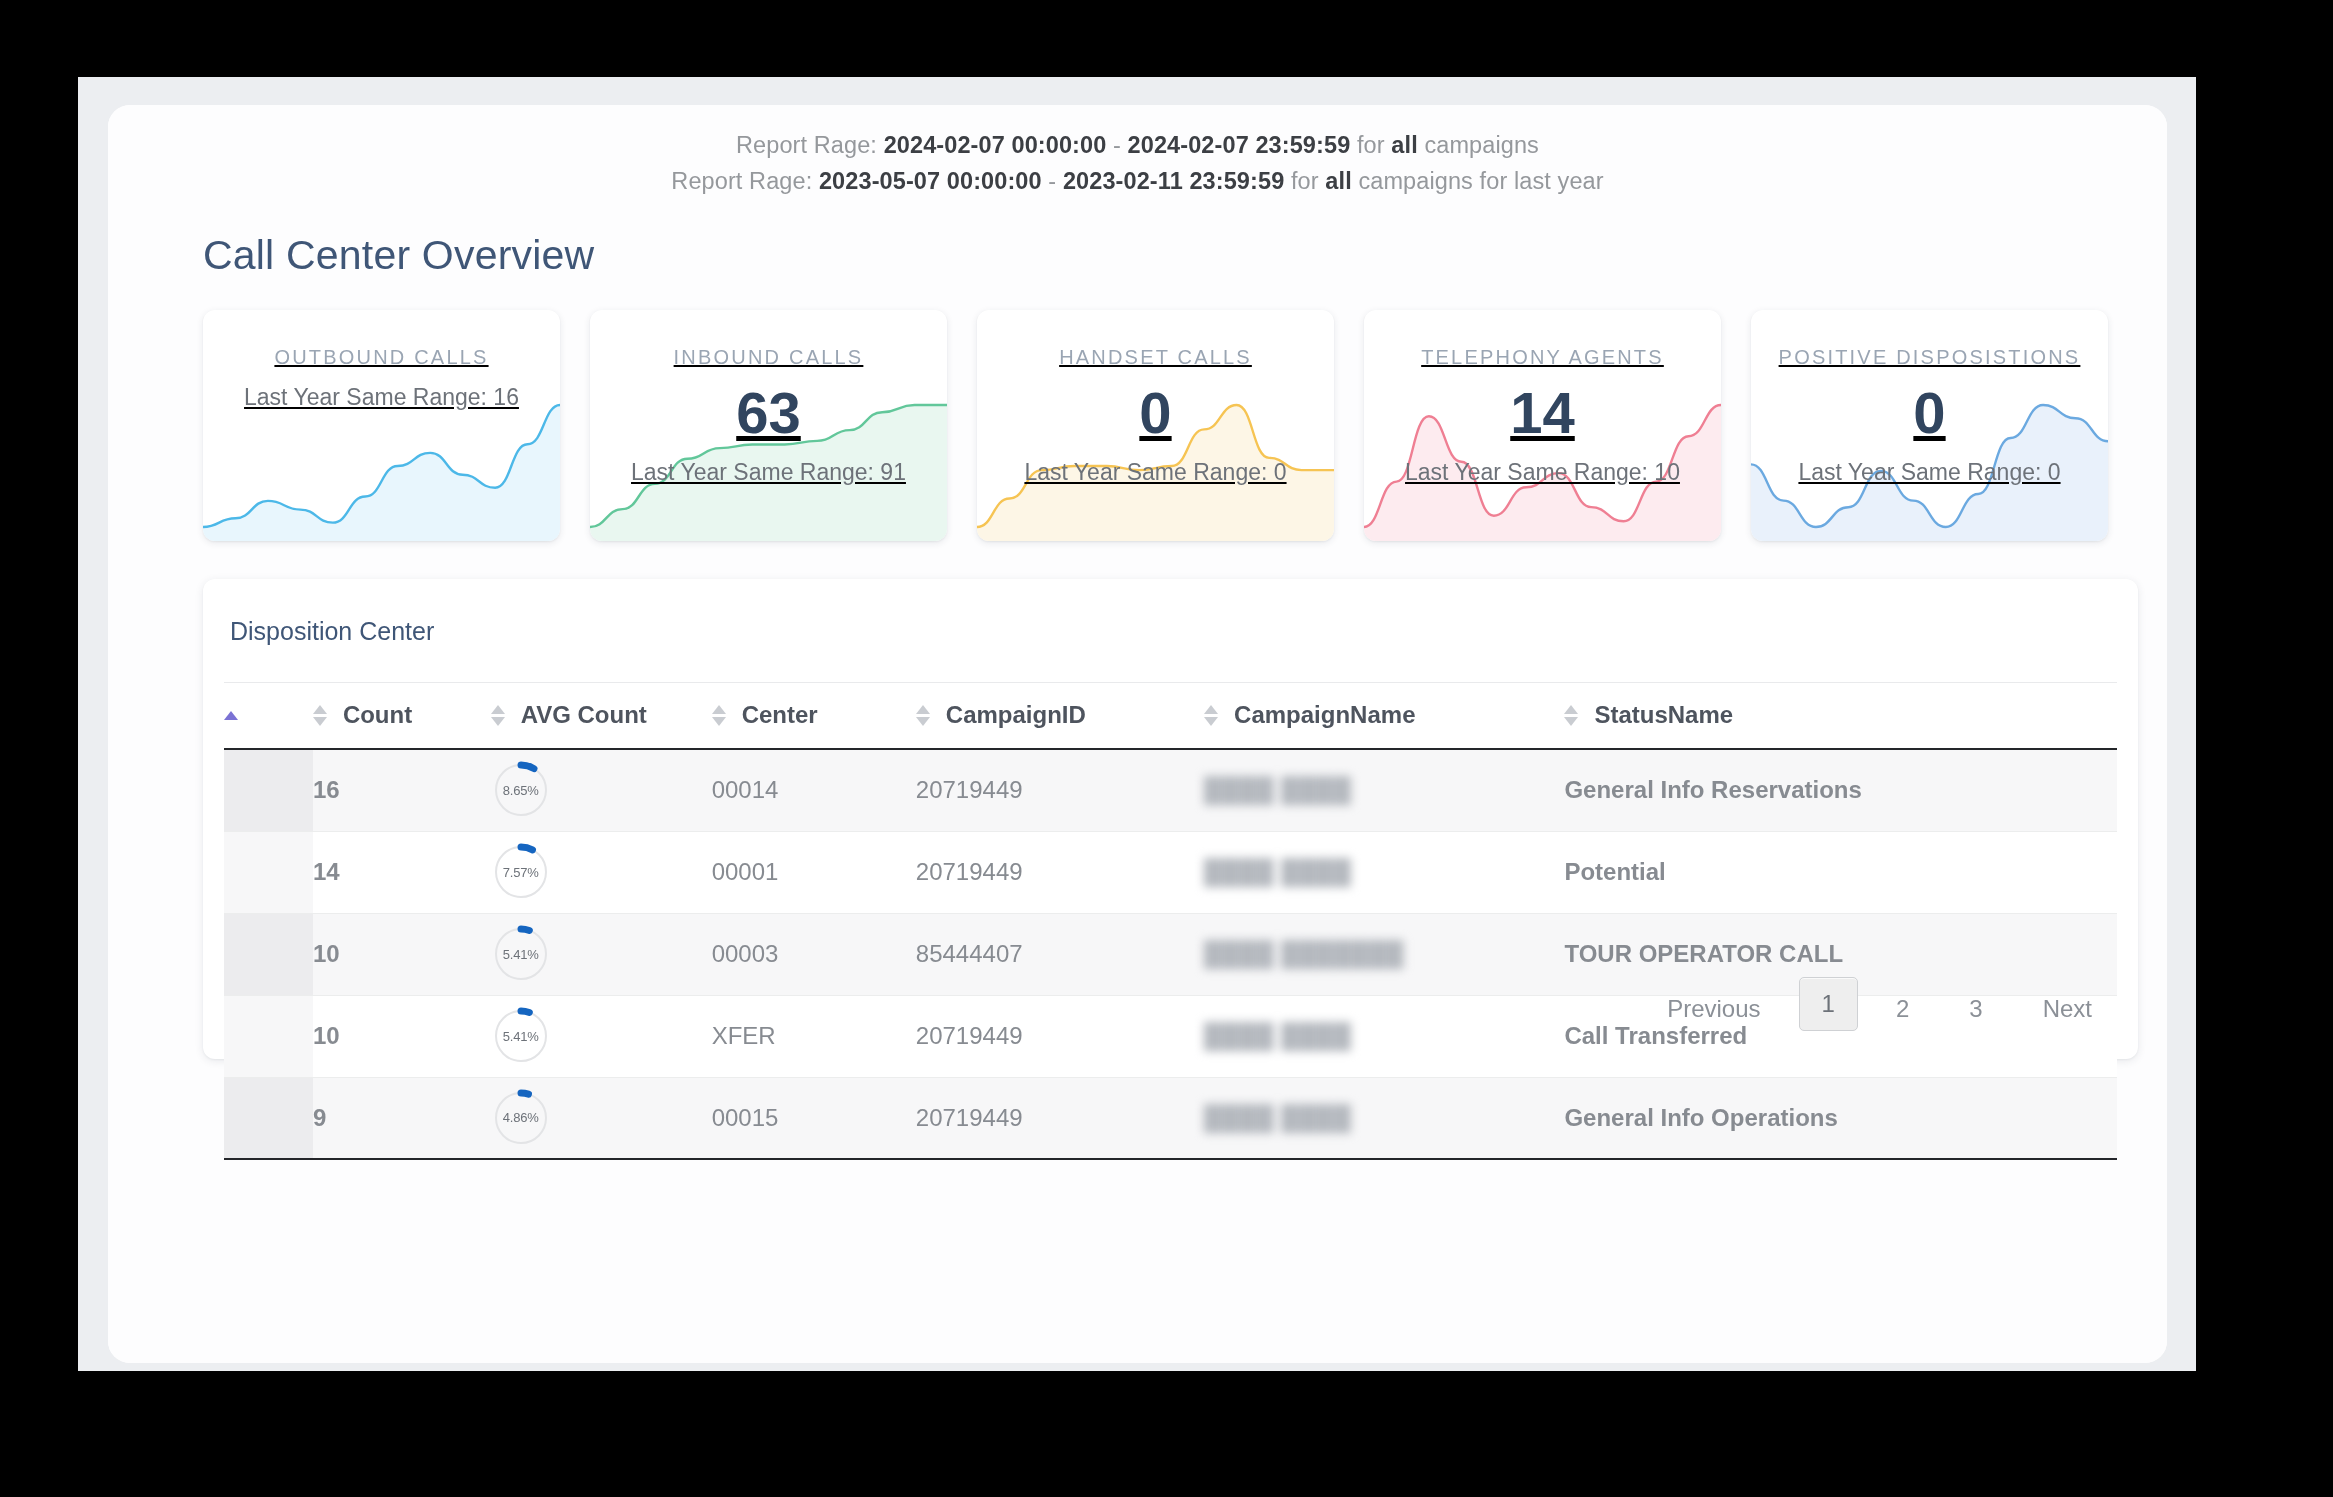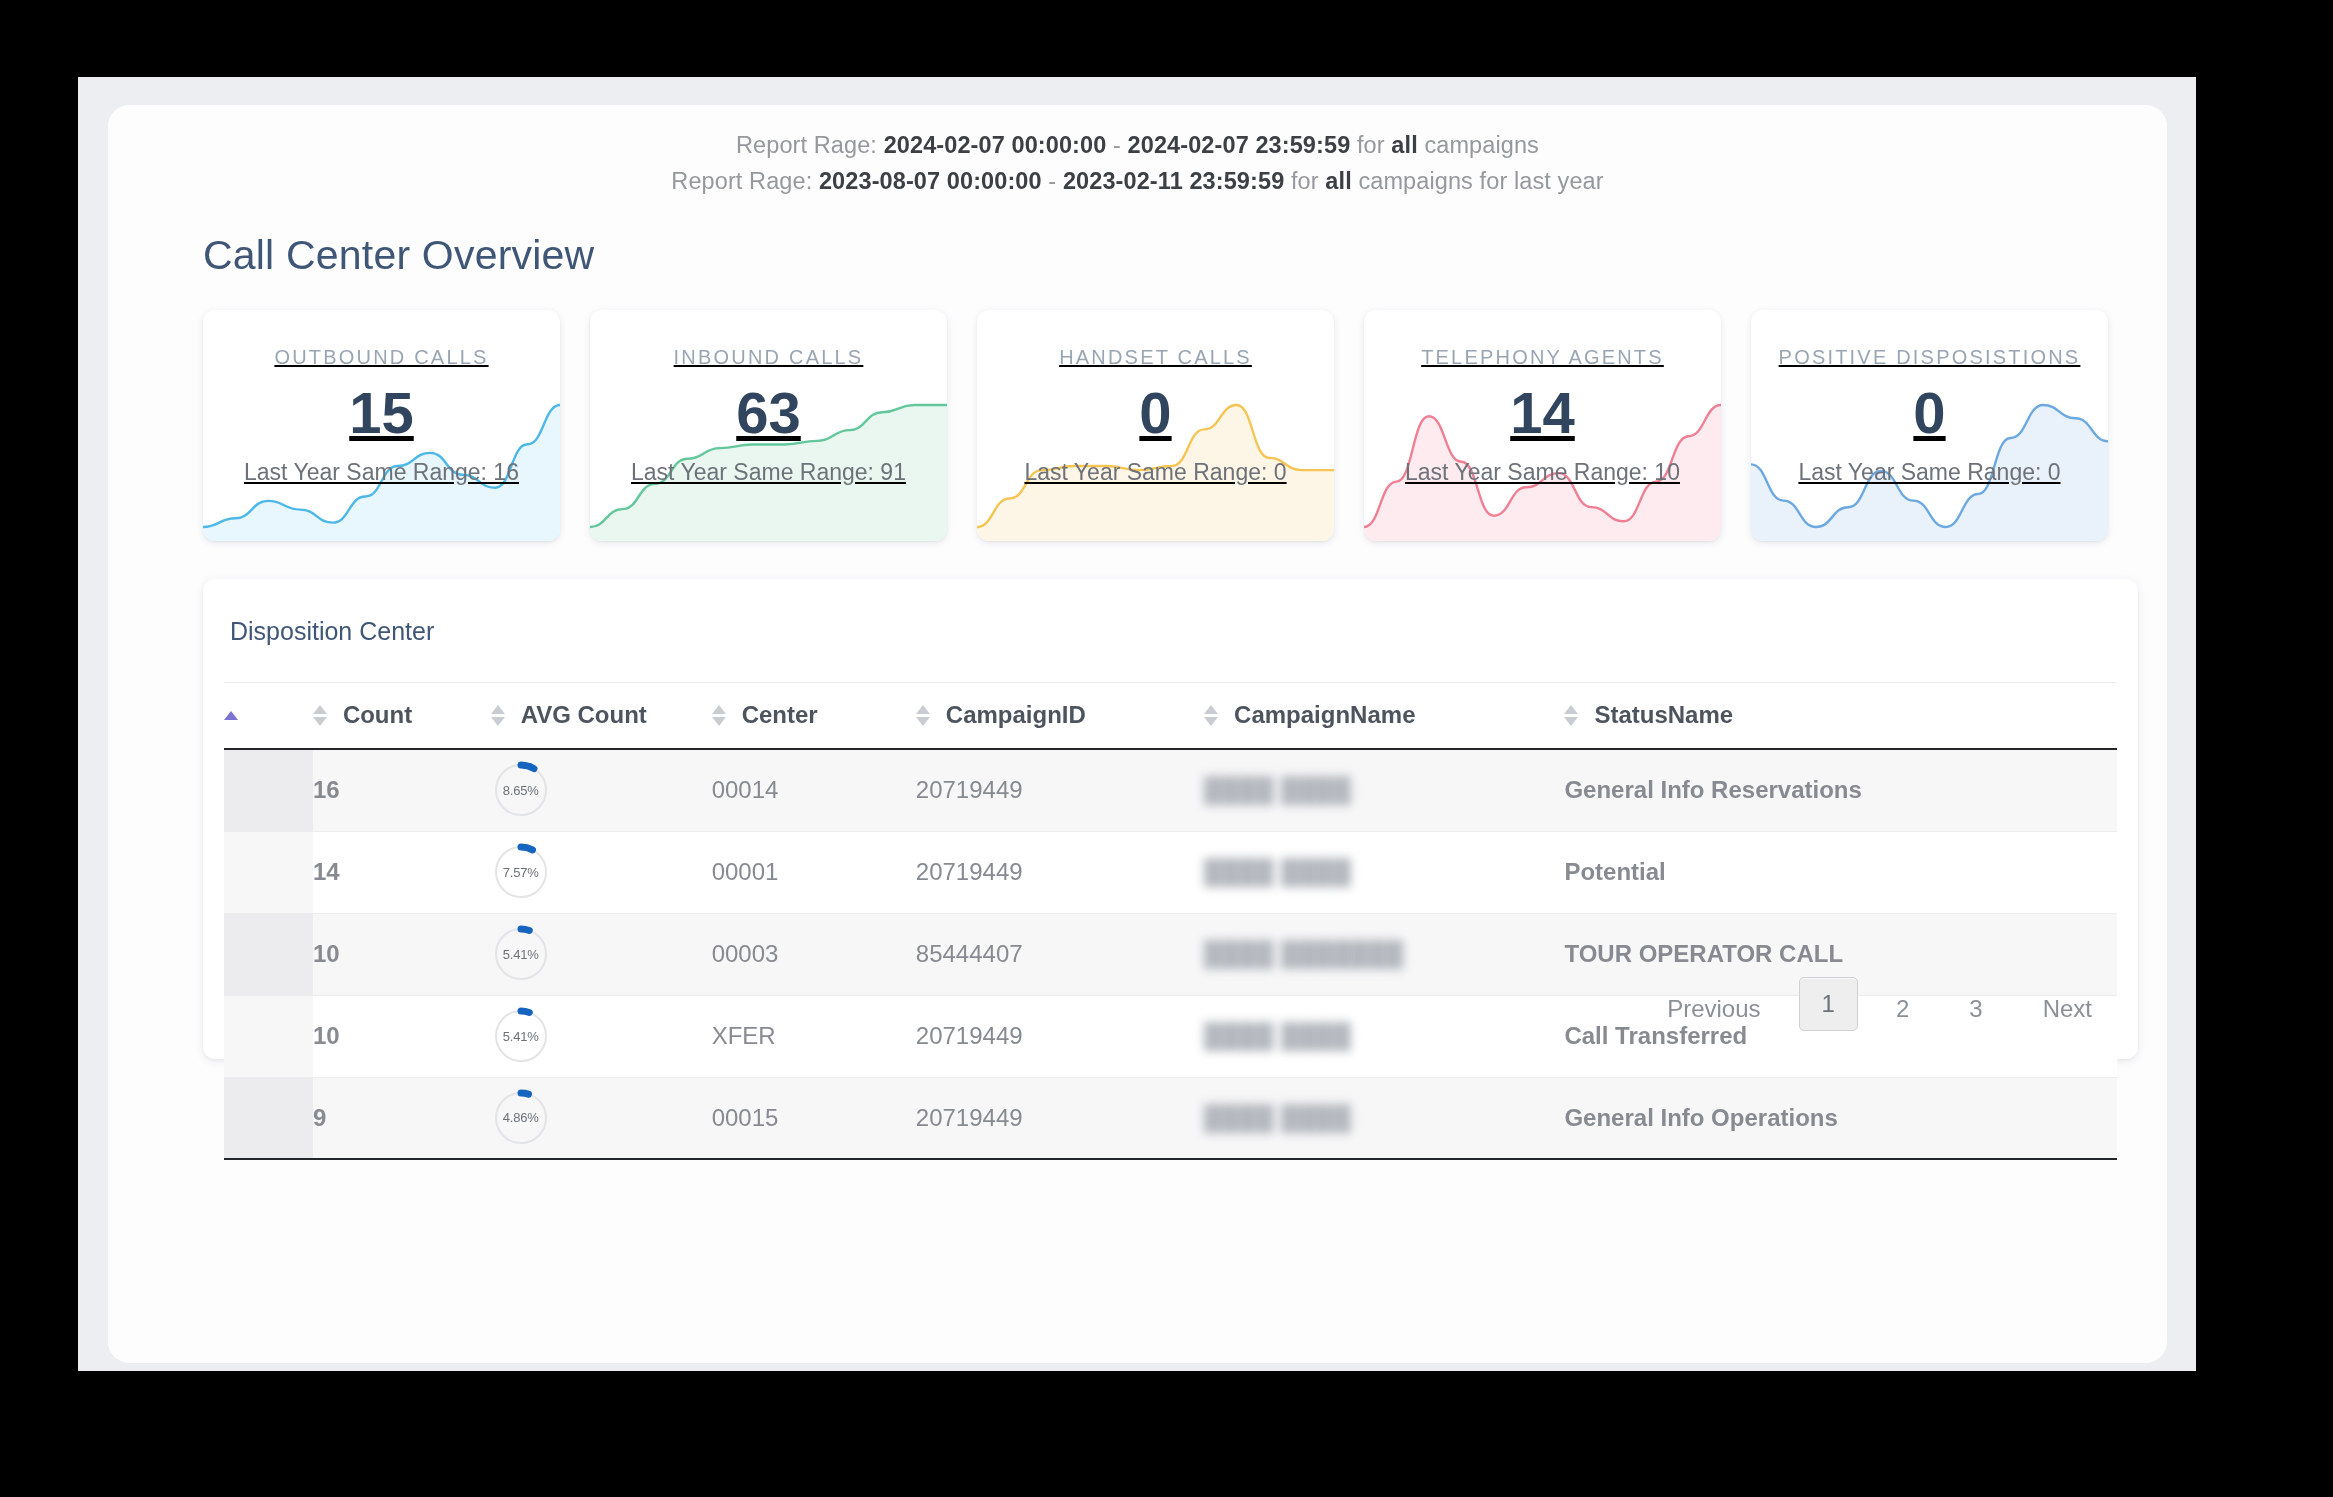--- a/index.html
+++ b/index.html
@@ -271,40 +271,39 @@
           <span>Report Rage:</span>
           <b>2024-02-07 00:00:00</b>
           <span class="sep">-</span>
           <b>2024-02-07 23:59:59</b>
           <span>for</span>
           <b>all</b>
           <span>campaigns</span>
         </div>
         <div class="rl-row">
           <span>Report Rage:</span>
-          <b>2023-08-07 00:00:00</b>
+          <b>2023-05-07 00:00:00</b>
           <span class="sep">-</span>
           <b>2023-02-11 23:59:59</b>
           <span>for</span>
           <b>all</b>
           <span>campaigns for last year</span>
         </div>
       </div>
 
       <h1 id="page-title">Call Center Overview</h1>
 
       <div id="kpi-row">
           <div class="kpi-card">
             <svg class="kpi-spark" viewBox="0 0 357 150" preserveAspectRatio="none">
               <path d="M0.0,136.0 C16.2,136.0 16.2,127.3 32.5,127.3 C48.7,127.3 48.7,109.9 64.9,109.9 C81.1,109.9 81.1,118.6 97.4,118.6 C113.6,118.6 113.6,131.6 129.8,131.6 C146.0,131.6 146.0,105.5 162.3,105.5 C178.5,105.5 178.5,75.0 194.7,75.0 C211.0,75.0 211.0,61.9 227.2,61.9 C243.4,61.9 243.4,83.7 259.6,83.7 C275.9,83.7 275.9,96.8 292.1,96.8 C308.3,96.8 308.3,53.2 324.5,53.2 C340.8,53.2 340.8,14.0 357.0,14.0 L357,150 L0,150 Z" fill="#e8f6fd"></path>
               <path d="M0.0,136.0 C16.2,136.0 16.2,127.3 32.5,127.3 C48.7,127.3 48.7,109.9 64.9,109.9 C81.1,109.9 81.1,118.6 97.4,118.6 C113.6,118.6 113.6,131.6 129.8,131.6 C146.0,131.6 146.0,105.5 162.3,105.5 C178.5,105.5 178.5,75.0 194.7,75.0 C211.0,75.0 211.0,61.9 227.2,61.9 C243.4,61.9 243.4,83.7 259.6,83.7 C275.9,83.7 275.9,96.8 292.1,96.8 C308.3,96.8 308.3,53.2 324.5,53.2 C340.8,53.2 340.8,14.0 357.0,14.0" fill="none" stroke="#4cb8e8" stroke-width="2.4" stroke-linecap="round" stroke-linejoin="round"></path>
             </svg>
             <div class="kpi-content">
               <div class="kpi-label">OUTBOUND CALLS</div>
-              <div class="kpi-value">15</div>
               <div class="kpi-sub">Last Year Same Range: 16</div>
             </div>
           </div>
           <div class="kpi-card">
             <svg class="kpi-spark" viewBox="0 0 357 150" preserveAspectRatio="none">
               <path d="M0.0,136.0 C16.2,136.0 16.2,118.1 32.5,118.1 C48.7,118.1 48.7,92.9 64.9,92.9 C81.1,92.9 81.1,67.8 97.4,67.8 C113.6,67.8 113.6,57.1 129.8,57.1 C146.0,57.1 146.0,53.5 162.3,53.5 C178.5,53.5 178.5,53.5 194.7,53.5 C211.0,53.5 211.0,49.9 227.2,49.9 C243.4,49.9 243.4,39.1 259.6,39.1 C275.9,39.1 275.9,21.2 292.1,21.2 C308.3,21.2 308.3,14.0 324.5,14.0 C340.8,14.0 340.8,14.0 357.0,14.0 L357,150 L0,150 Z" fill="#e9f7f0"></path>
               <path d="M0.0,136.0 C16.2,136.0 16.2,118.1 32.5,118.1 C48.7,118.1 48.7,92.9 64.9,92.9 C81.1,92.9 81.1,67.8 97.4,67.8 C113.6,67.8 113.6,57.1 129.8,57.1 C146.0,57.1 146.0,53.5 162.3,53.5 C178.5,53.5 178.5,53.5 194.7,53.5 C211.0,53.5 211.0,49.9 227.2,49.9 C243.4,49.9 243.4,39.1 259.6,39.1 C275.9,39.1 275.9,21.2 292.1,21.2 C308.3,21.2 308.3,14.0 324.5,14.0 C340.8,14.0 340.8,14.0 357.0,14.0" fill="none" stroke="#62c79a" stroke-width="2.4" stroke-linecap="round" stroke-linejoin="round"></path>
             </svg>
             <div class="kpi-content">
               <div class="kpi-label">INBOUND CALLS</div>

